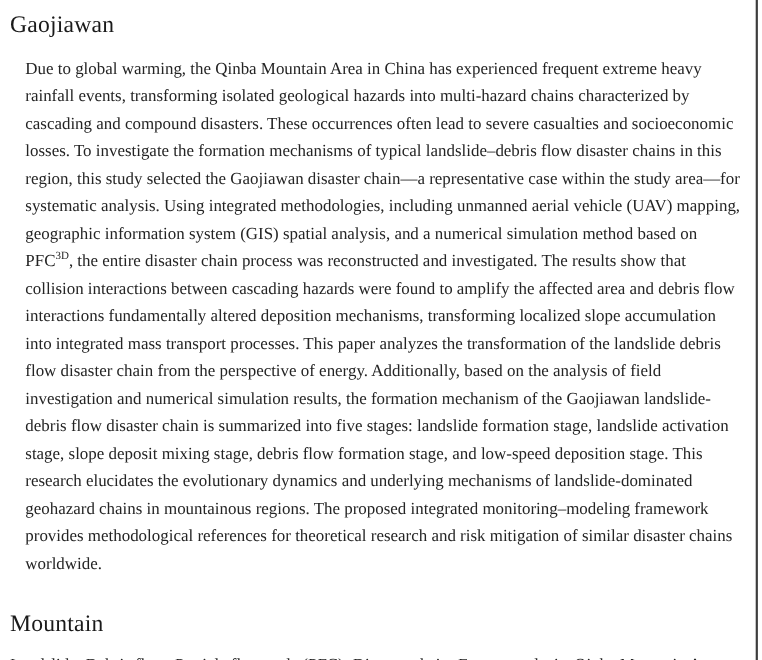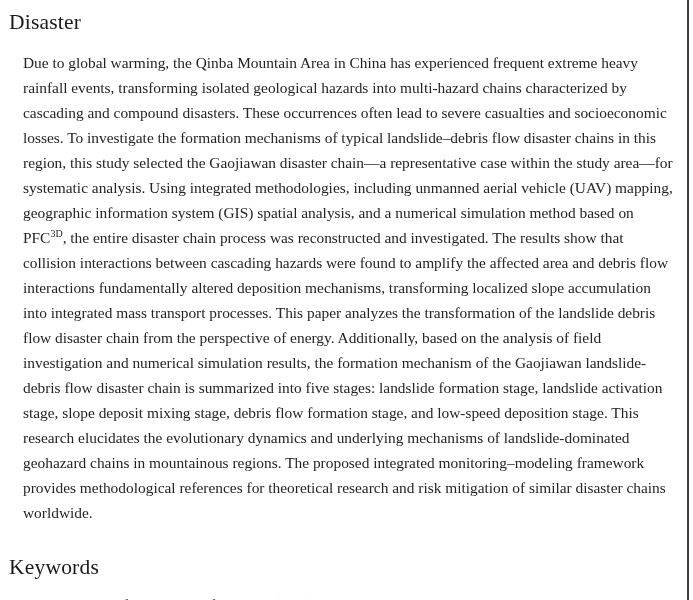--- a/index.html
+++ b/index.html
@@ -72,23 +72,23 @@
   }
 </style>
 </head>
 <body>
 
 <div class="page">
   <div class="right-divider"></div>
   <div class="content">
 
     <section class="abstract-section">
-      <h2 class="section-heading abstract-heading">Disaster</h2>
+      <h2 class="section-heading abstract-heading">Gaojiawan</h2>
       <p class="abstract-body"><span>Due to global warming, the Qinba Mountain Area in China has experienced frequent extreme heavy rainfall events, transforming isolated geological hazards into multi-hazard chains characterized by cascading and compound disasters. These occurrences often lead to severe casualties and socioeconomic losses. To investigate the formation mechanisms of typical landslide–debris flow disaster chains in this region, this study selected the Gaojiawan disaster chain—a representative case within the study area—for systematic analysis. Using integrated methodologies, including unmanned aerial vehicle (UAV) mapping, geographic information system (GIS) spatial analysis, and a numerical simulation method based on PFC</span><sup>3D</sup><span>, the entire disaster chain process was reconstructed and investigated. The results show that collision interactions between cascading hazards were found to amplify the affected area and debris flow interactions fundamentally altered deposition mechanisms, transforming localized slope accumulation into integrated mass transport processes. This paper analyzes the transformation of the landslide debris flow disaster chain from the perspective of energy. Additionally, based on the analysis of field investigation and numerical simulation results, the formation mechanism of the Gaojiawan landslide-debris flow disaster chain is summarized into five stages: landslide formation stage, landslide activation stage, slope deposit mixing stage, debris flow formation stage, and low-speed deposition stage. This research elucidates the evolutionary dynamics and underlying mechanisms of landslide-dominated geohazard chains in mountainous regions. The proposed integrated monitoring–modeling framework provides methodological references for theoretical research and risk mitigation of similar disaster chains worldwide.</span></p>
     </section>
 
     <section class="keywords-section">
-      <h2 class="section-heading keywords-heading">Keywords</h2>
+      <h2 class="section-heading keywords-heading">Mountain</h2>
       <p class="keywords-list">Landslide; Debris flow; Particle flow code (PFC); Disaster chain; Energy analysis; Qinba Mountain Area</p>
     </section>
 
   </div>
 </div>
 
 </body></html>

